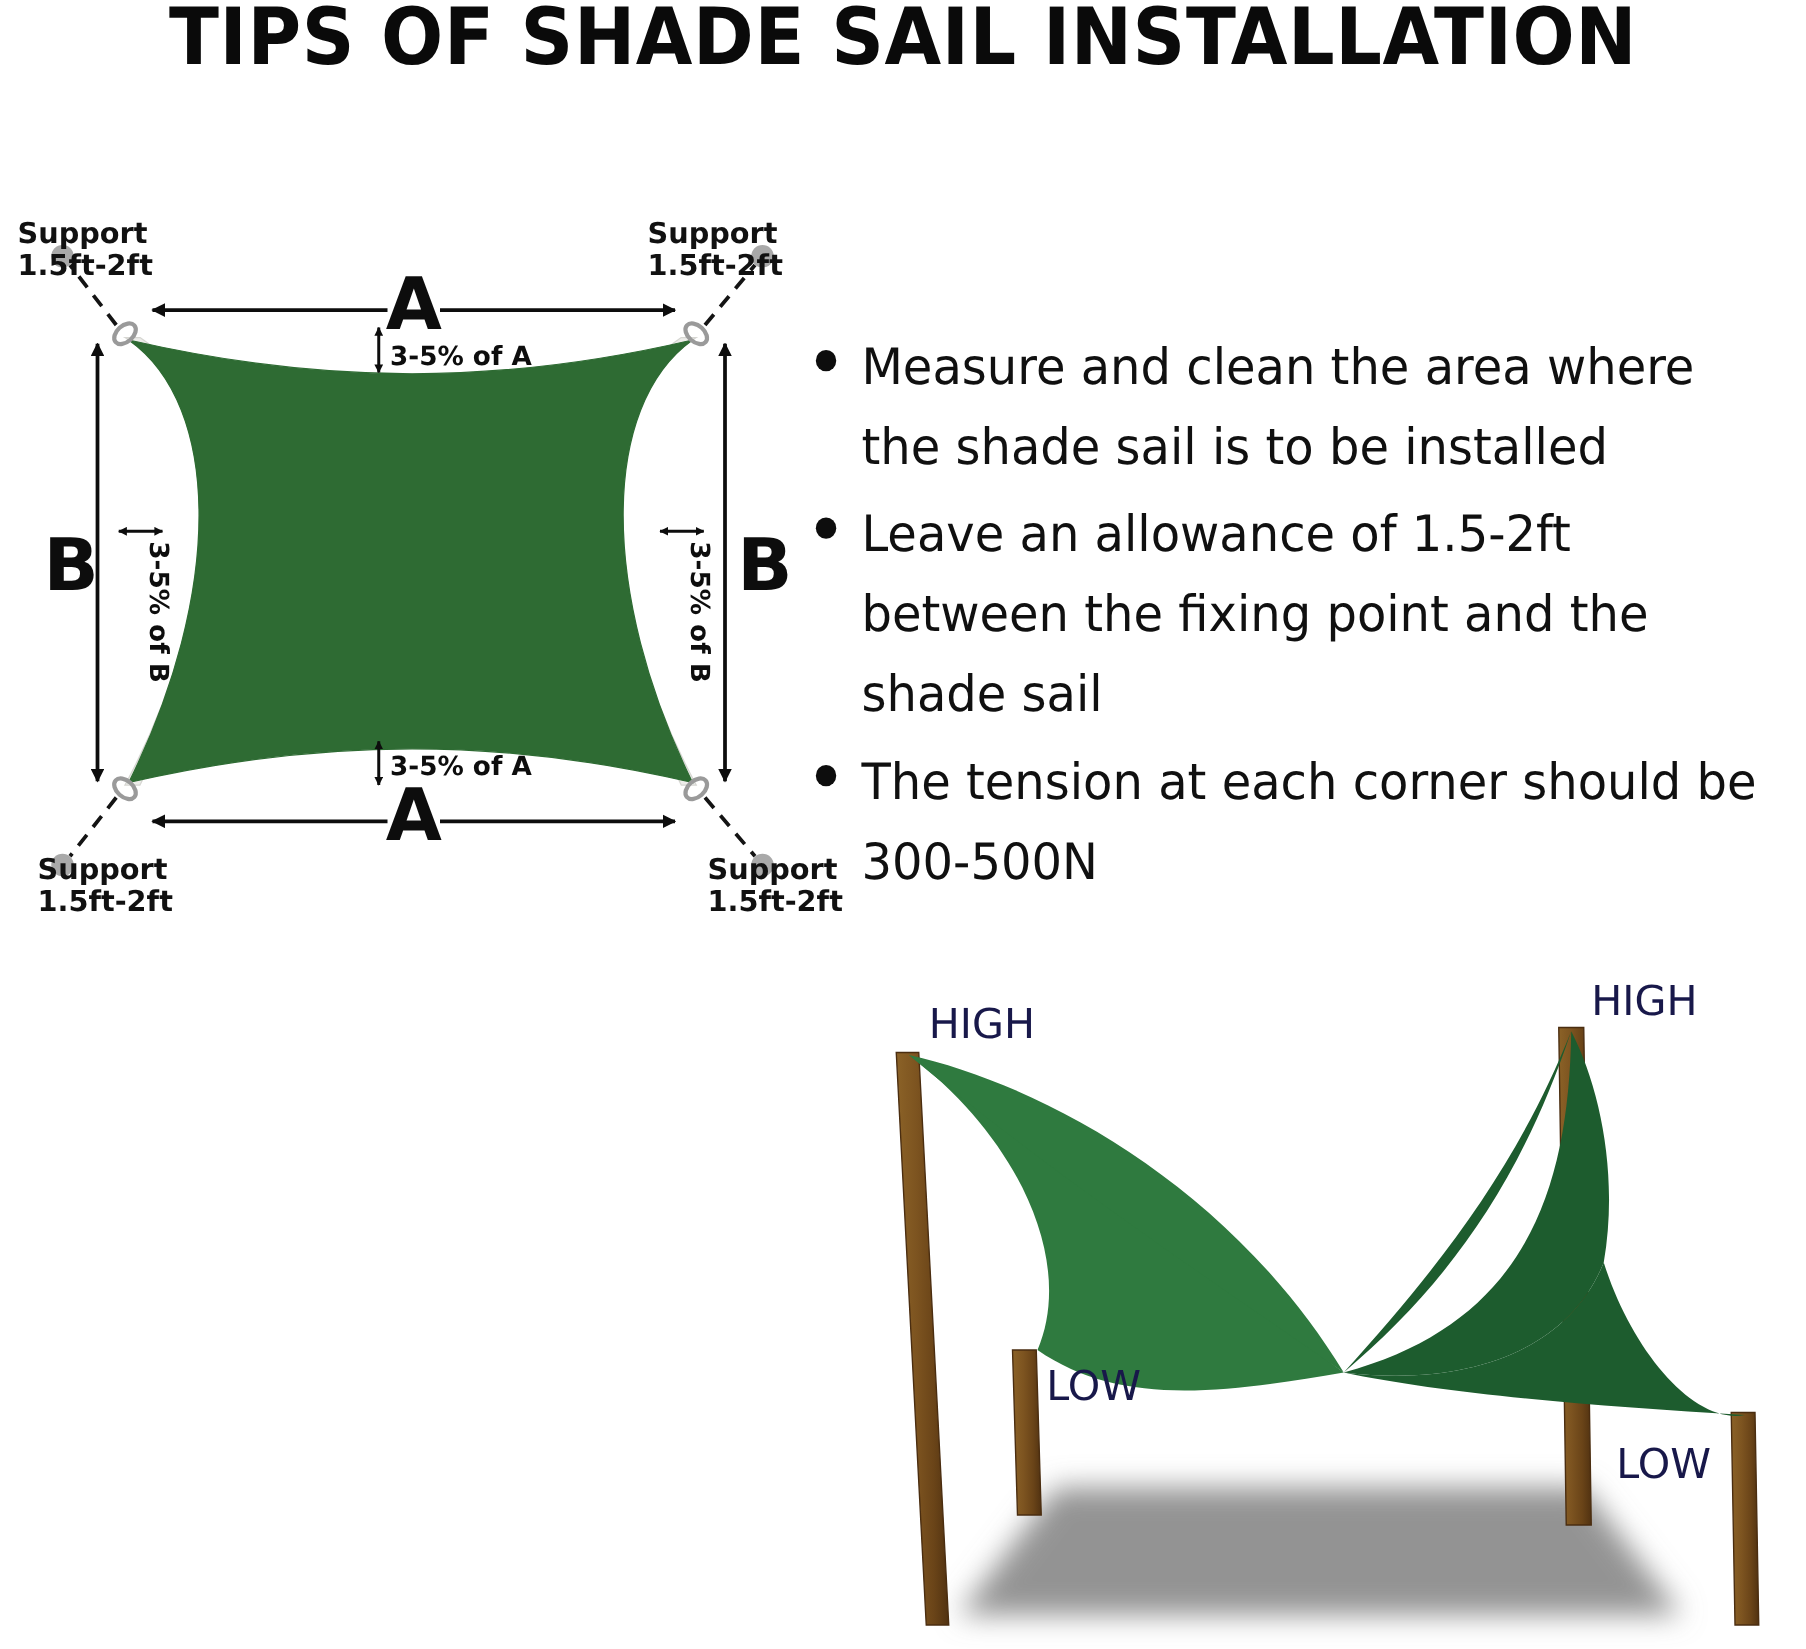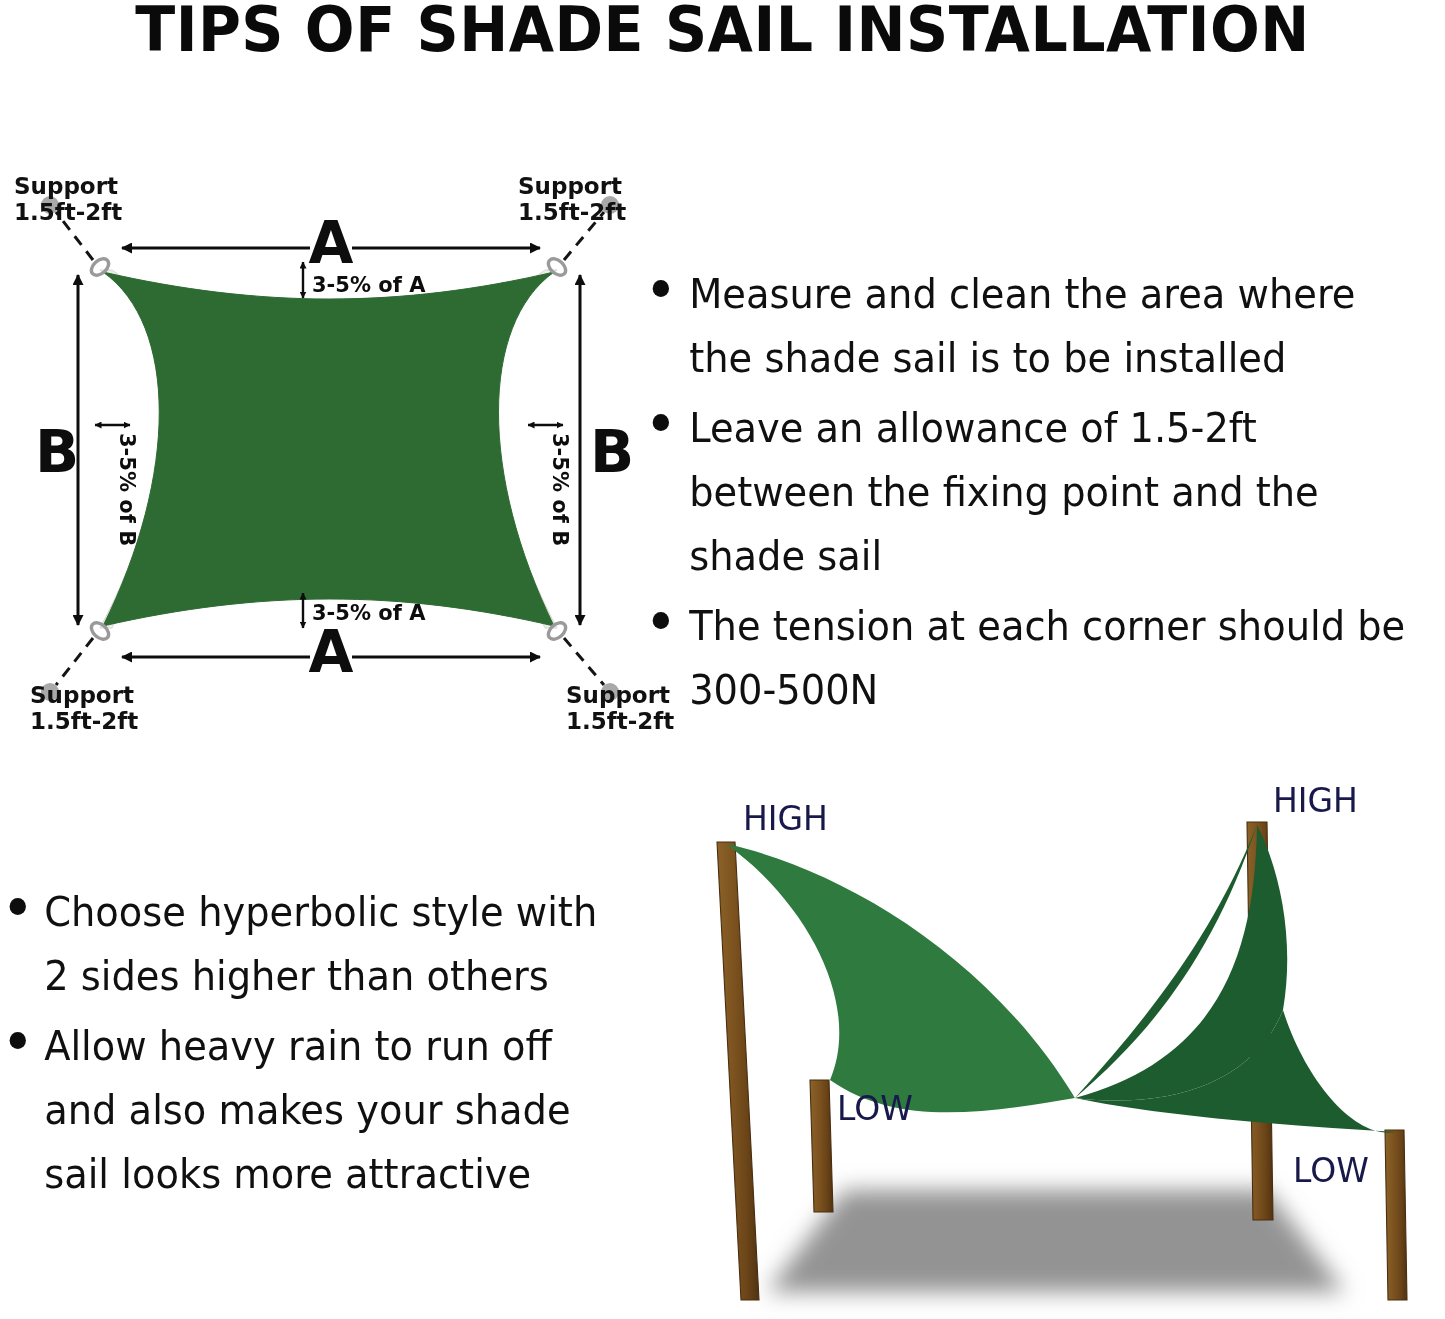--- a/index.html
+++ b/index.html
@@ -184,32 +184,20 @@
         <span class="dot"></span>
         <span class="txt">Leave an allowance of 1.5-2ft between the fixing point and the shade sail</span>
       </li>
       <li>
         <span class="dot"></span>
         <span class="txt">The tension at each corner should be 300-500N</span>
       </li>
     </ul>
   </div>
 
-  <div class="bullets" id="bullets-bottom">
-    <ul>
-      <li>
-        <span class="dot"></span>
-        <span class="txt">Choose hyperbolic style with 2 sides higher than others</span>
-      </li>
-      <li>
-        <span class="dot"></span>
-        <span class="txt">Allow heavy rain to run off and also makes your shade sail looks more attractive</span>
-      </li>
-    </ul>
-  </div>
 
   <svg class="svg-hypar" viewBox="0 0 790 539">
     <defs>
       <linearGradient id="postGrad" x1="0" y1="0" x2="1" y2="0">
         <stop offset="0%" stop-color="#8b6227"></stop>
         <stop offset="38%" stop-color="#7d5420"></stop>
         <stop offset="72%" stop-color="#6a4418"></stop>
         <stop offset="100%" stop-color="#513211"></stop>
       </linearGradient>
       <filter id="shadowBlur" x="-25%" y="-60%" width="150%" height="240%">

